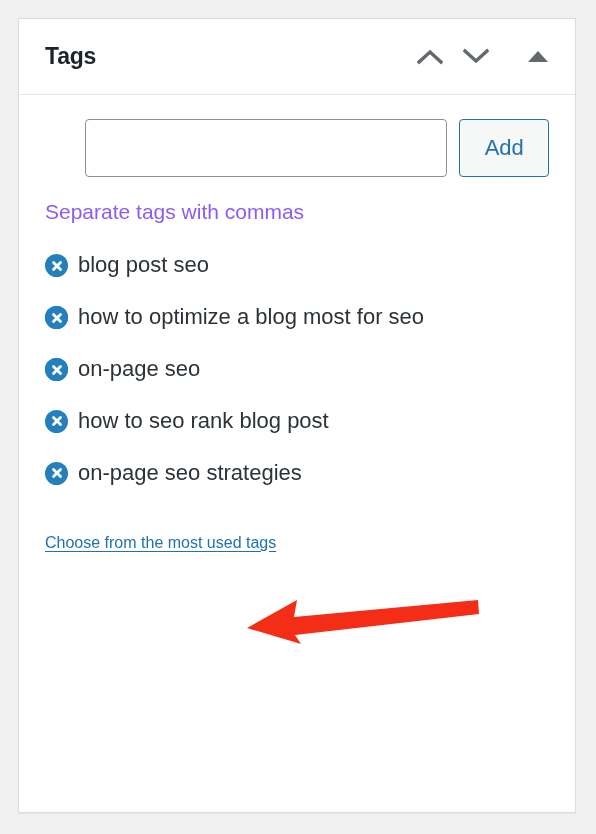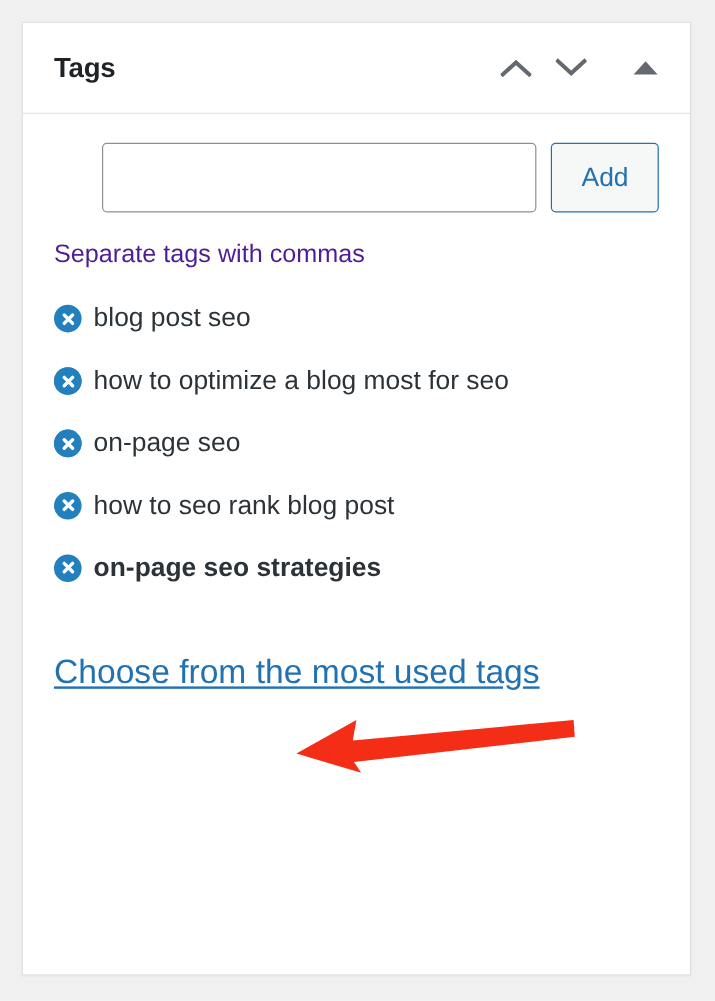--- a/index.html
+++ b/index.html
@@ -105,40 +105,40 @@
     font-family: "Liberation Sans", sans-serif;
     font-size: 22px;
     line-height: 1;
     cursor: pointer;
     padding: 0;
   }
 
   .help-text {
     margin-top: 22px;
     font-size: 21px;
-    color: #4c1d95;
+    color: #8b5cf6;
     line-height: 1.2;
   }
 
   
   .tag-list {
     list-style: none;
-    margin: 26px 0 14px 0;
+    margin: 26px 0 4px 0;
     padding: 0;
   }
   .tag-item {
     position: relative;
     margin-bottom: 22px;
     padding-left: 33px;
     font-size: 22px;
     line-height: 1.36;
     color: #2c3338;
     max-width: 392px;
   }
-  .tag-item:last-child { margin-bottom: 0; font-weight: bold; }
+  .tag-item:last-child { margin-bottom: 0; }
 
   .remove-icon {
     position: absolute;
     left: 0;
     top: 4px;
     width: 23px;
     height: 23px;
     border-radius: 50%;
     background: #2480bd;
     display: block;
@@ -149,21 +149,21 @@
     position: absolute;
     left: 50%;
     top: 50%;
     transform: translate(-50%, -50%);
   }
 
   
   .used-tags-link {
     display: inline-block;
     margin-top: 42px;
-    font-size: 28px;
+    font-size: 16px;
     color: #2271b1;
     text-decoration: underline;
     text-underline-offset: 3px;
     cursor: pointer;
   }
 
   
   .annotation-arrow {
     position: absolute;
     left: 245px;

